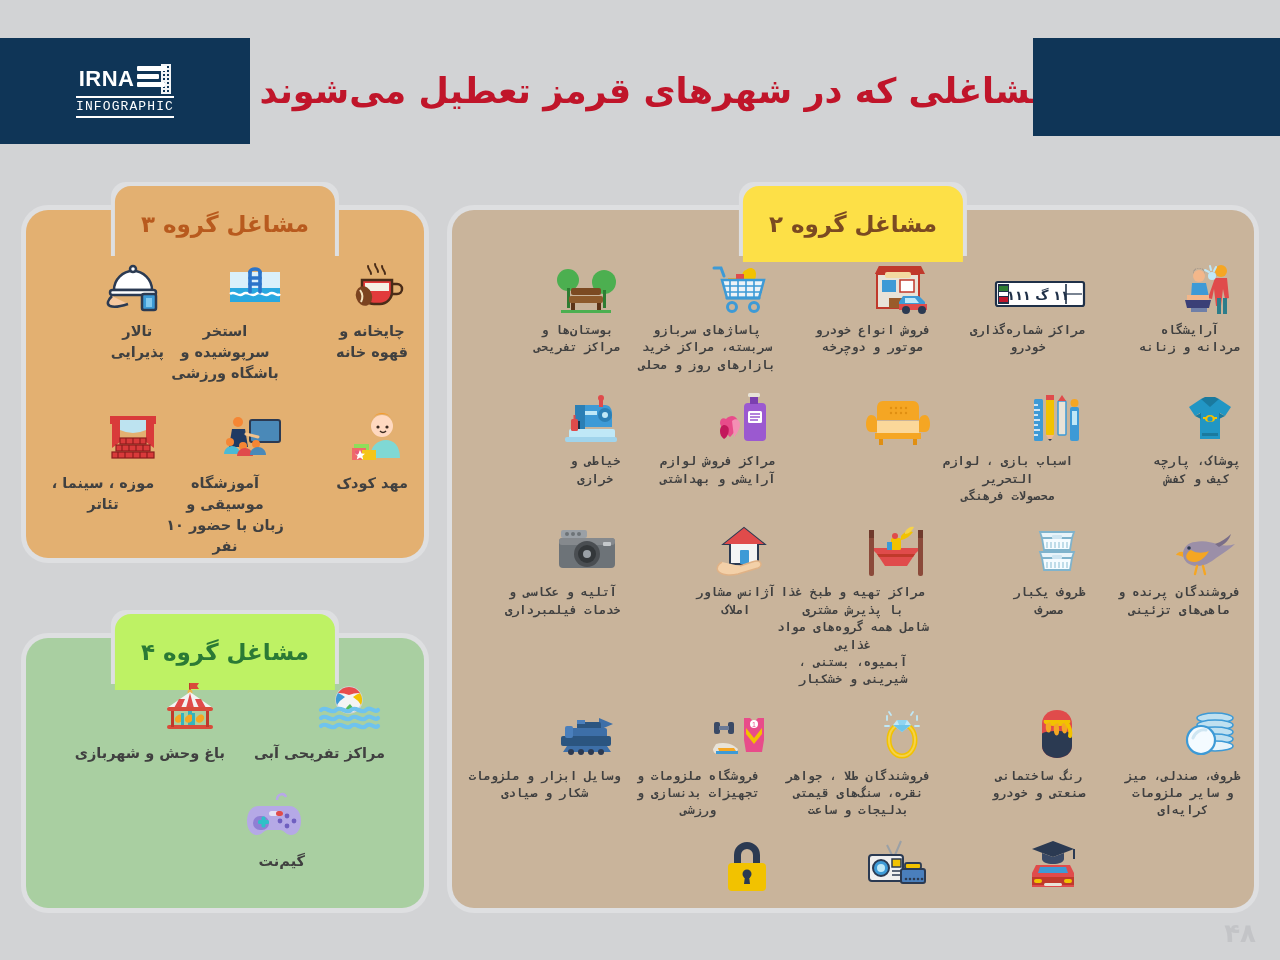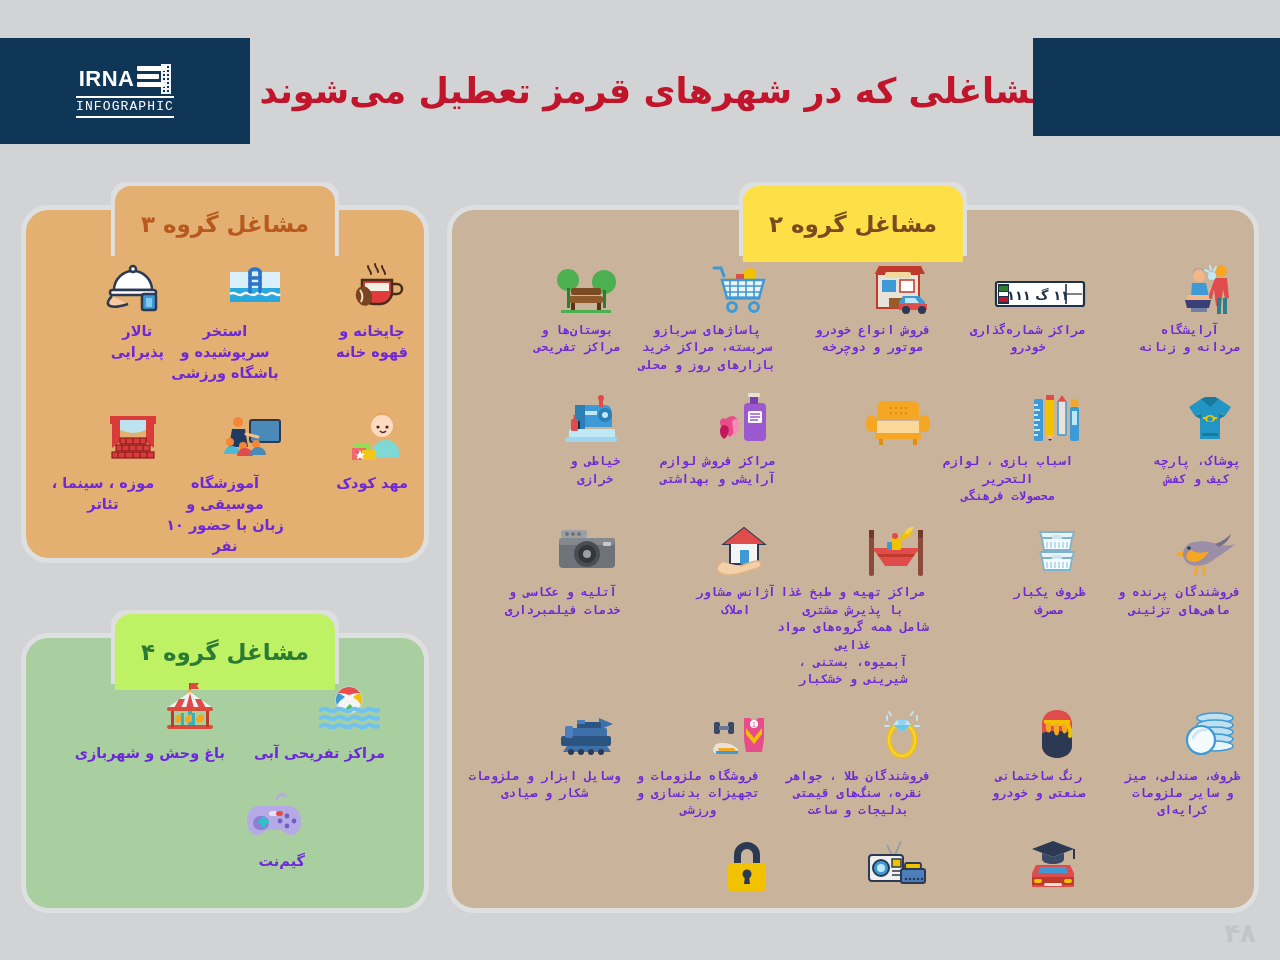--- a/index.html
+++ b/index.html
@@ -62,21 +62,21 @@
     box-shadow:0 0 0 5px #dedfe1;}
   #panel-g2 .panel-tab{background:#fde047;color:#7b4a22;
     box-shadow:-5px -5px 0 -1px #dedfe1,5px -5px 0 -1px #dedfe1,0 -5px 0 -1px #dedfe1;}
 
   
   .row{display:flex;direction:rtl;justify-content:center;}
   .item{display:flex;flex-direction:column;align-items:flex-start;justify-content:flex-start;
     text-align:center;direction:rtl;}
   .icon{height:62px;display:flex;align-items:flex-end;justify-content:center;margin-bottom:5px;}
   .icon svg{display:block;}
-  .item-label{font-size:14.5px;line-height:1.45;color:#6d28d9;font-weight:bold;direction:rtl;}
+  .item-label{font-size:14.5px;line-height:1.45;color:#404040;font-weight:bold;direction:rtl;}
 
   
   #g3-grid{position:absolute;left:0;right:0;top:44px;padding:0 14px;}
   #g3-grid .row{gap:0;}
   #g3-grid .item{width:122px;}
   #g3-grid .row + .row{margin-top:22px;}
 
   
   #g4-grid{position:absolute;left:0;right:0;top:38px;padding:0 14px;}
   #g4-grid .item{width:160px;}

